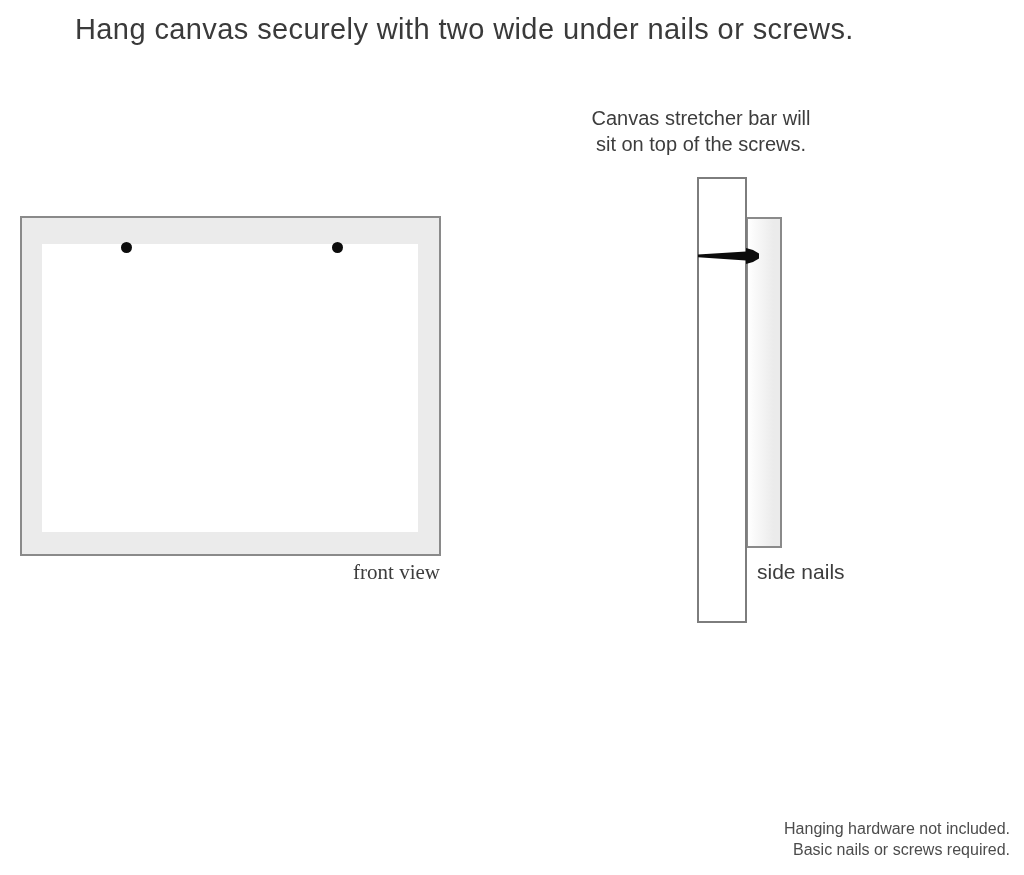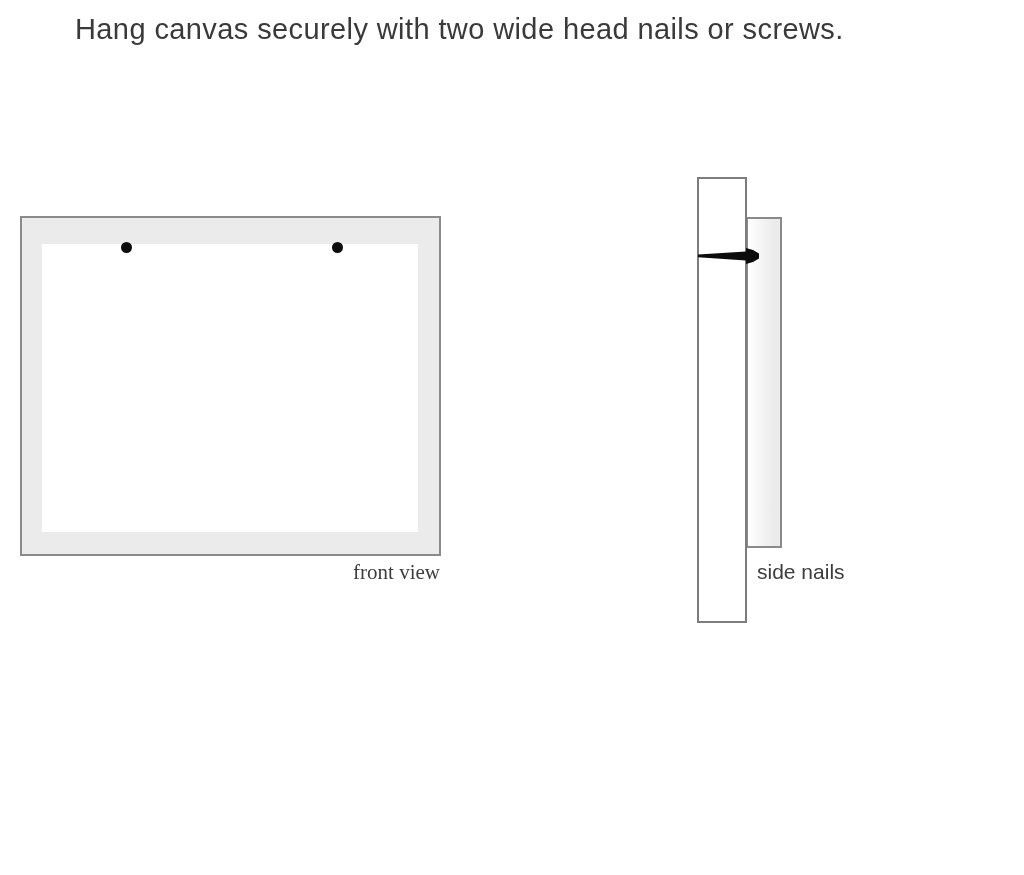--- a/index.html
+++ b/index.html
@@ -146,23 +146,25 @@
     line-height: 21px;
     white-space: pre-line;
     color: #4c4c4c;
   }
 </style>
 </head>
 <body>
 
 <div class="stage">
 
-  <div class="title">Hang canvas securely with two wide head nails or screws.</div>
+  <div class="title">Hang canvas securely with two wide under nails or screws.</div>
 
 
+  <div class="instr instr-right">Canvas stretcher bar will
+sit on top of the screws.</div>
 
   <div class="front-view">
     <div class="canvas-frame">
       <div class="canvas-inner"></div>
       <div class="screw-dot screw-left"></div>
       <div class="screw-dot screw-right"></div>
     </div>
   </div>
 
   <div class="view-label front-label">front view</div>
@@ -173,14 +175,16 @@
     <svg class="nail-svg" viewBox="0 0 72 32" xmlns="http://www.w3.org/2000/svg">
 
       <polygon points="4,14.6 52,11.6 52,20.4 4,17.2" fill="#0c0c0c"></polygon>
 
       <polygon points="52,8 59,10 65,13.5 65,18.5 59,22 52,24" fill="#0c0c0c"></polygon>
     </svg>
   </div>
 
   <div class="view-label side-label">side nails</div>
 
+  <div class="footer-note">Hanging hardware not included.
+Basic nails or screws required.</div>
 
 </div>
 
 </body></html>

